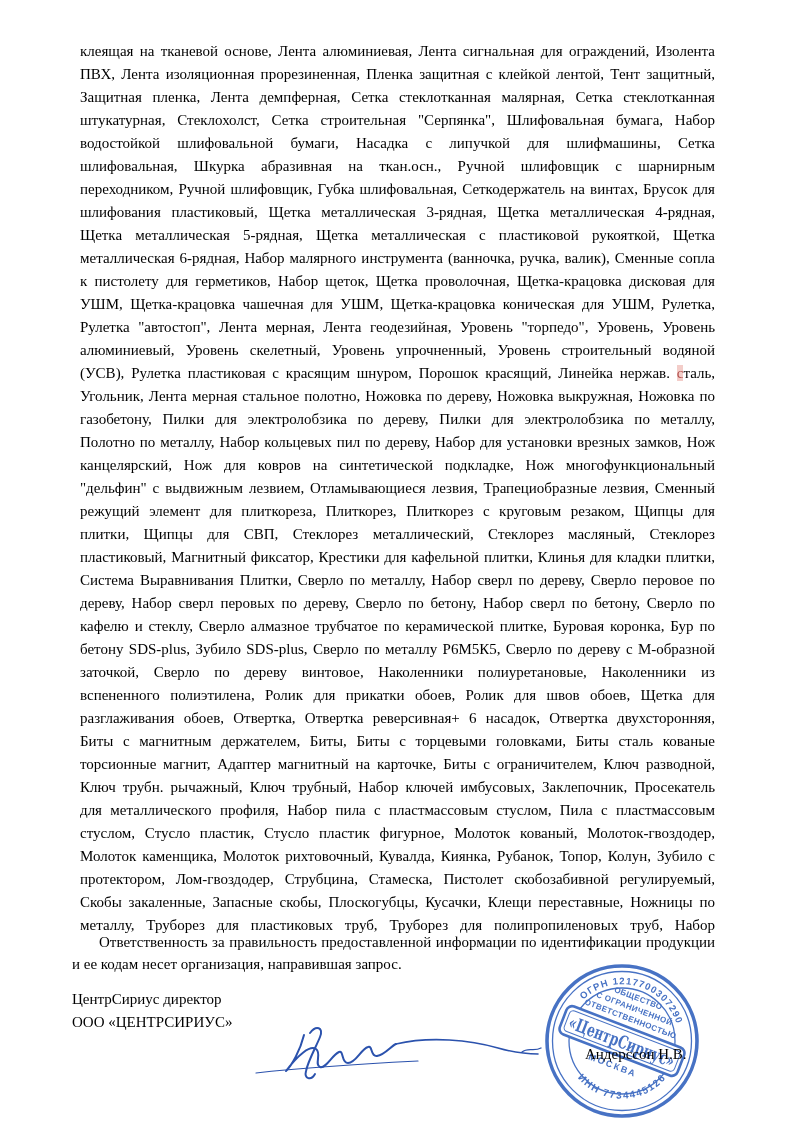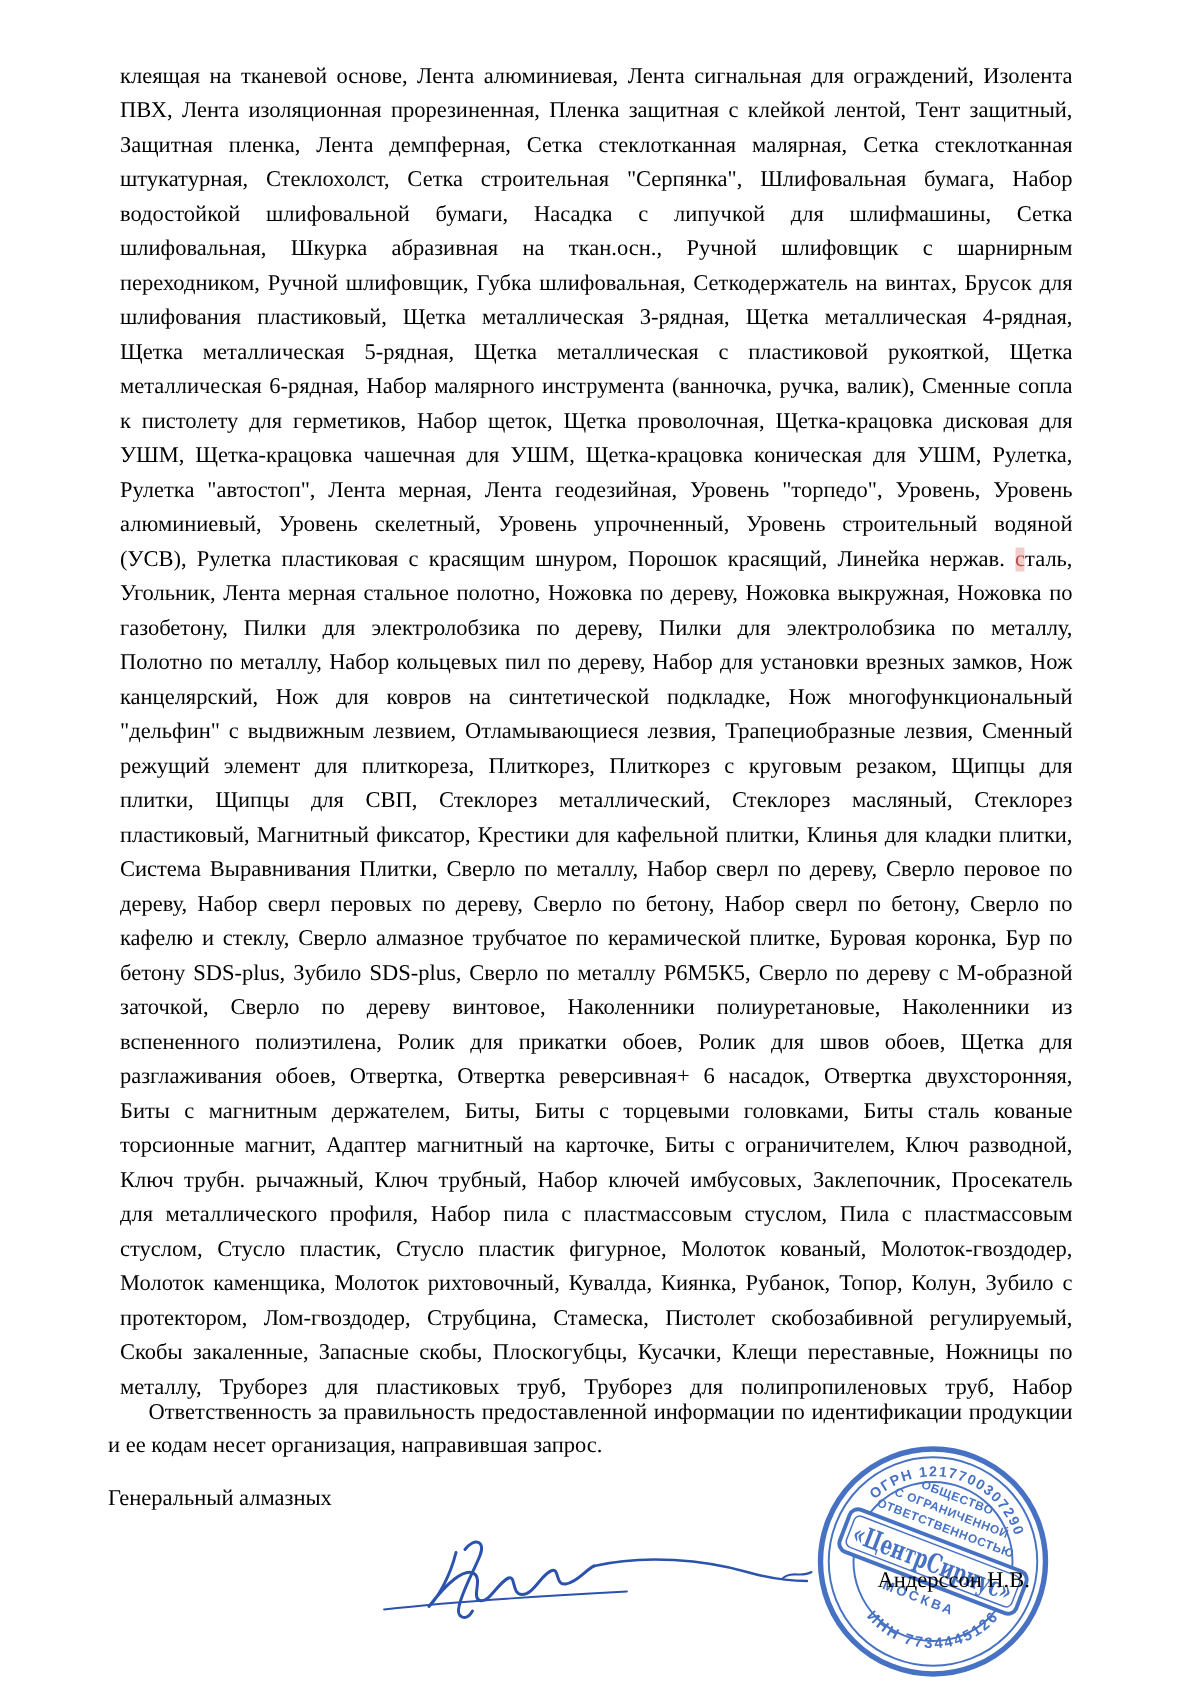--- a/index.html
+++ b/index.html
@@ -32,21 +32,22 @@
 <div class="page">
 
   <div class="list-block">
     <span>клеящая на тканевой основе, Лента алюминиевая, Лента сигнальная для ограждений, Изолента ПВХ, Лента изоляционная прорезиненная, Пленка защитная с клейкой лентой, Тент защитный, Защитная пленка, Лента демпферная, Сетка стеклотканная малярная, Сетка стеклотканная штукатурная, Стеклохолст, Сетка строительная "Серпянка", Шлифовальная бумага, Набор водостойкой шлифовальной бумаги, Насадка с липучкой для шлифмашины, Сетка шлифовальная, Шкурка абразивная на ткан.осн., Ручной шлифовщик с шарнирным переходником, Ручной шлифовщик, Губка шлифовальная, Сеткодержатель на винтах, Брусок для шлифования пластиковый, Щетка металлическая 3-рядная, Щетка металлическая 4-рядная, Щетка металлическая 5-рядная, Щетка металлическая с пластиковой рукояткой, Щетка металлическая 6-рядная, Набор малярного инструмента (ванночка, ручка, валик), Сменные сопла к пистолету для герметиков, Набор щеток, Щетка проволочная, Щетка-крацовка дисковая для УШМ, Щетка-крацовка чашечная для УШМ, Щетка-крацовка коническая для УШМ, Рулетка, Рулетка "автостоп", Лента мерная, Лента геодезийная, Уровень "торпедо", Уровень, Уровень алюминиевый, Уровень скелетный, Уровень упрочненный, Уровень строительный водяной (УСВ), Рулетка пластиковая с красящим шнуром, Порошок красящий, Линейка нержав. </span><span class="hl">с</span><span>таль, Угольник, Лента мерная стальное полотно, Ножовка по дереву, Ножовка выкружная, Ножовка по газобетону, Пилки для электролобзика по дереву, Пилки для электролобзика по металлу, Полотно по металлу, Набор кольцевых пил по дереву, Набор для установки врезных замков, Нож канцелярский, Нож для ковров на синтетической подкладке, Нож многофункциональный "дельфин" с выдвижным лезвием, Отламывающиеся лезвия, Трапециобразные лезвия, Сменный режущий элемент для плиткореза, Плиткорез, Плиткорез с круговым резаком, Щипцы для плитки, Щипцы для СВП, Стеклорез металлический, Стеклорез масляный, Стеклорез пластиковый, Магнитный фиксатор, Крестики для кафельной плитки, Клинья для кладки плитки, Система Выравнивания Плитки, Сверло по металлу, Набор сверл по дереву, Сверло перовое по дереву, Набор сверл перовых по дереву, Сверло по бетону, Набор сверл по бетону, Сверло по кафелю и стеклу, Сверло алмазное трубчатое по керамической плитке, Буровая коронка, Бур по бетону SDS-plus, Зубило SDS-plus, Сверло по металлу Р6М5К5, Сверло по дереву с М-образной заточкой, Сверло по дереву винтовое, Наколенники полиуретановые, Наколенники из вспененного полиэтилена, Ролик для прикатки обоев, Ролик для швов обоев, Щетка для разглаживания обоев, Отвертка, Отвертка реверсивная+ 6 насадок, Отвертка двухсторонняя, Биты с магнитным держателем, Биты, Биты с торцевыми головками, Биты сталь кованые торсионные магнит, Адаптер магнитный на карточке, Биты с ограничителем, Ключ разводной, Ключ трубн. рычажный, Ключ трубный, Набор ключей имбусовых, Заклепочник, Просекатель для металлического профиля, Набор пила с пластмассовым стуслом, Пила с пластмассовым стуслом, Стусло пластик, Стусло пластик фигурное, Молоток кованый, Молоток-гвоздодер, Молоток каменщика, Молоток рихтовочный, Кувалда, Киянка, Рубанок, Топор, Колун, Зубило с протектором, Лом-гвоздодер, Струбцина, Стамеска, Пистолет скобозабивной регулируемый, Скобы закаленные, Запасные скобы, Плоскогубцы, Кусачки, Клещи переставные, Ножницы по металлу, Труборез для пластиковых труб, Труборез для полипропиленовых труб, Набор надфилей алмазных, Скобы закаленные, Стрейч-пленка, Скотч упаковочный, Алюминиевая стремянка, Металлическая комбинированная стремянка, Стальная стремянка, Сменные клеевые патроны, Скребок для стекла, Скребок, Малярный карандаш, Пакет мусорный, Ножовка по гипсокартону, Мешок для строит. мусора, Шпагат полипропиленовый, Набор гребешков для декора, Набор шлифовальной бумаги, Отвес строительный со шнуром, Полотно вольфрамовое, Ключ рожковый, Ключ накидной, Кернер с протектором, Скобоудалитель, Бинт строительный, Губка синтетическая</span>
   </div>
 
   <div class="closing">
     <p>Ответственность за правильность предоставленной информации по идентификации продукции и ее кодам несет организация, направившая запрос.</p>
 
     <div class="sign">
-      <div>Генеральный алмазных</div>
+      <div>ЦентрСириус директор</div>
+      <div>ООО «ЦЕНТРСИРИУС»</div>
     </div>
 
     <div class="name">Андерссон Н.В.</div>
 
     <svg class="stamp" width="170" height="170" viewBox="0 0 170 170" opacity="0.93">
       <g fill="none" stroke="#3a68c0">
         <circle cx="85" cy="85" r="75" stroke-width="3.6"></circle>
         <circle cx="85" cy="85" r="69.5" stroke-width="1.3"></circle>
         <circle cx="85" cy="85" r="53" stroke-width="1.3"></circle>
       </g>

